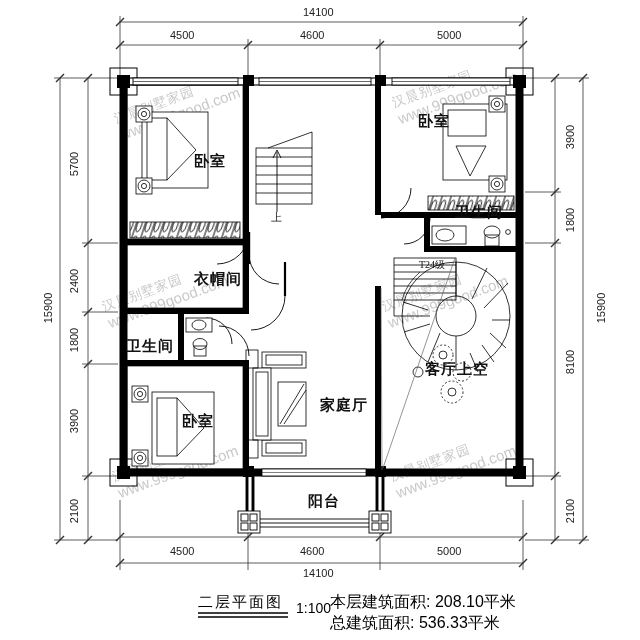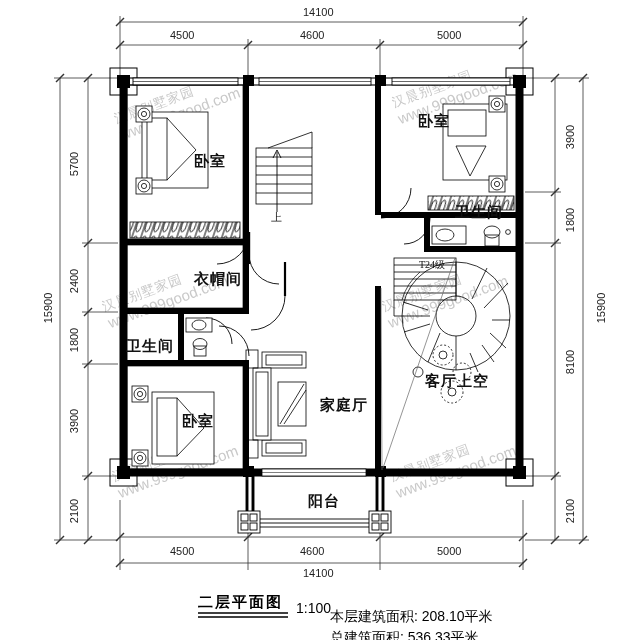--- a/index.html
+++ b/index.html
@@ -26,23 +26,23 @@
   .lbl{
     position:absolute;
     color:#111;
     white-space:nowrap;
     font-family:Liberation Serif, serif;
   }
   .room{font-size:15px;font-weight:600;letter-spacing:1px;}
   .dim{font-size:11px;color:#222;font-family:"Liberation Sans",sans-serif;}
   .dimv{transform-origin:center center;}
   .tiny{font-size:9px;}
-  .cap-title{font-size:15px;font-weight:700;letter-spacing:2px;}
+  .cap-title{font-size:15px;font-weight:400;letter-spacing:2px;}
   .cap-scale{font-size:14px;}
-  .cap-area{font-size:14px;margin-top:16px;}
+  .cap-area{font-size:16px;}
   .caption{position:absolute;}
 </style>
 </head>
 <body>
 
 <div class="wm" style="left:112px;top:112px;transform:rotate(-20deg);">
   <div class="l1">汉晨别墅家园</div>
   <div class="l2">www.999good.com</div>
 </div>
 <div class="wm" style="left:390px;top:96px;transform:rotate(-20deg);">
@@ -415,21 +415,21 @@
 <div class="lbl dim dimv" style="left:558px;top:505px;transform:rotate(-90deg);">2100</div>
 <div class="lbl dim dimv" style="left:586px;top:302px;transform:rotate(-90deg);">15900</div>
 
 <div class="lbl room" style="left:194px;top:152px;">卧室</div>
 <div class="lbl room" style="left:418px;top:112px;">卧室</div>
 <div class="lbl room" style="left:455px;top:203px;">卫生间</div>
 <div class="lbl room" style="left:158px;top:270px;margin-left:36px;">衣帽间</div>
 <div class="lbl room" style="left:126px;top:337px;">卫生间</div>
 <div class="lbl room" style="left:182px;top:412px;">卧室</div>
 <div class="lbl room" style="left:320px;top:396px;">家庭厅</div>
-<div class="lbl room" style="left:425px;top:372px;">客厅上空</div>
+<div class="lbl room" style="left:425px;top:360px;">客厅上空</div>
 <div class="lbl room" style="left:308px;top:492px;">阳台</div>
 
 <div class="lbl tiny" style="left:378px;top:258px;font-size:10px;margin-left:41px;">T24级</div>
 <div class="lbl tiny" style="left:271px;top:210px;font-size:11px;">上</div>
 
 <div class="caption cap-title" style="left:198px;top:593px;">二层平面图</div>
 <div class="caption cap-scale" style="left:296px;top:600px;">1:100</div>
 <div class="caption cap-area" style="left:330px;top:592px;">本层建筑面积: 208.10平米</div>
 <div class="caption cap-area" style="left:330px;top:613px;">总建筑面积: 536.33平米</div>
 

